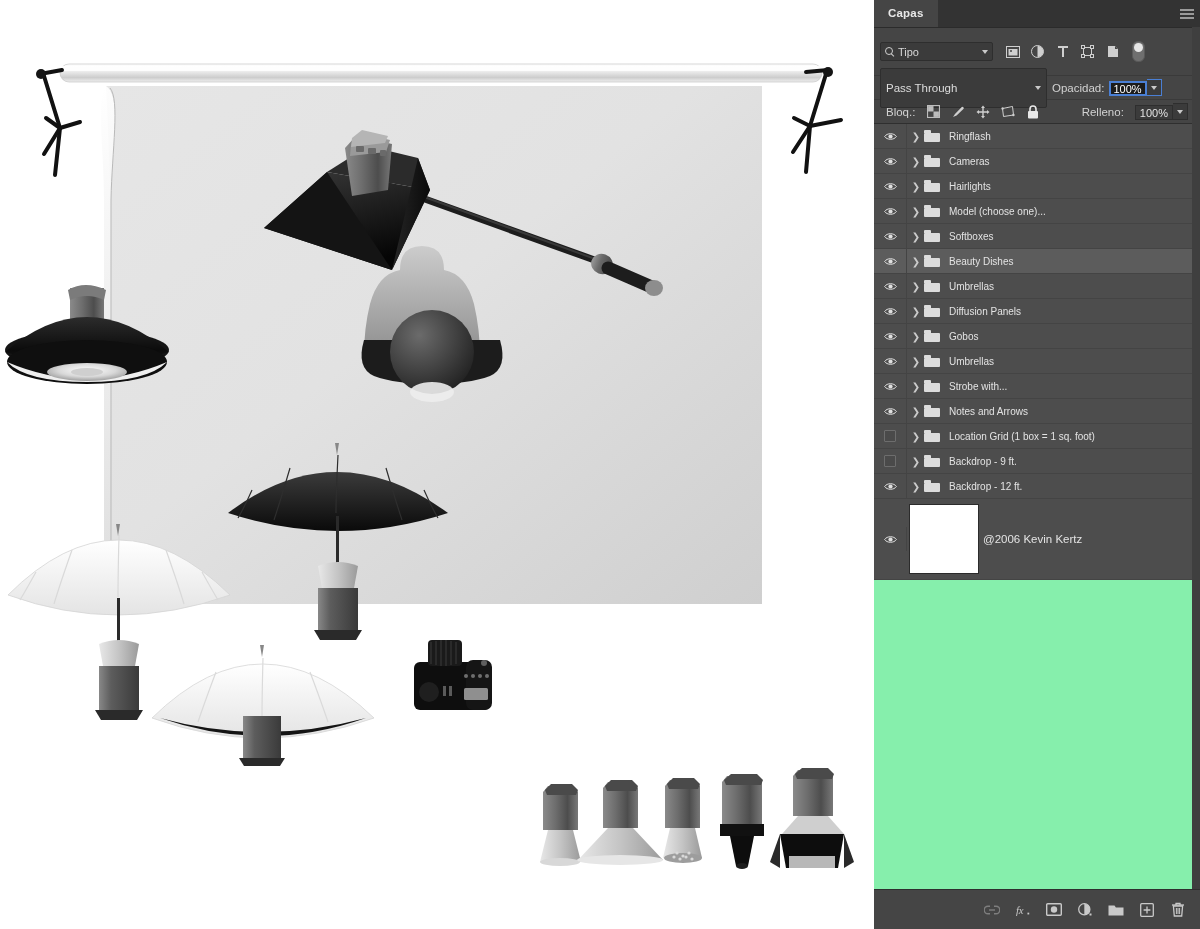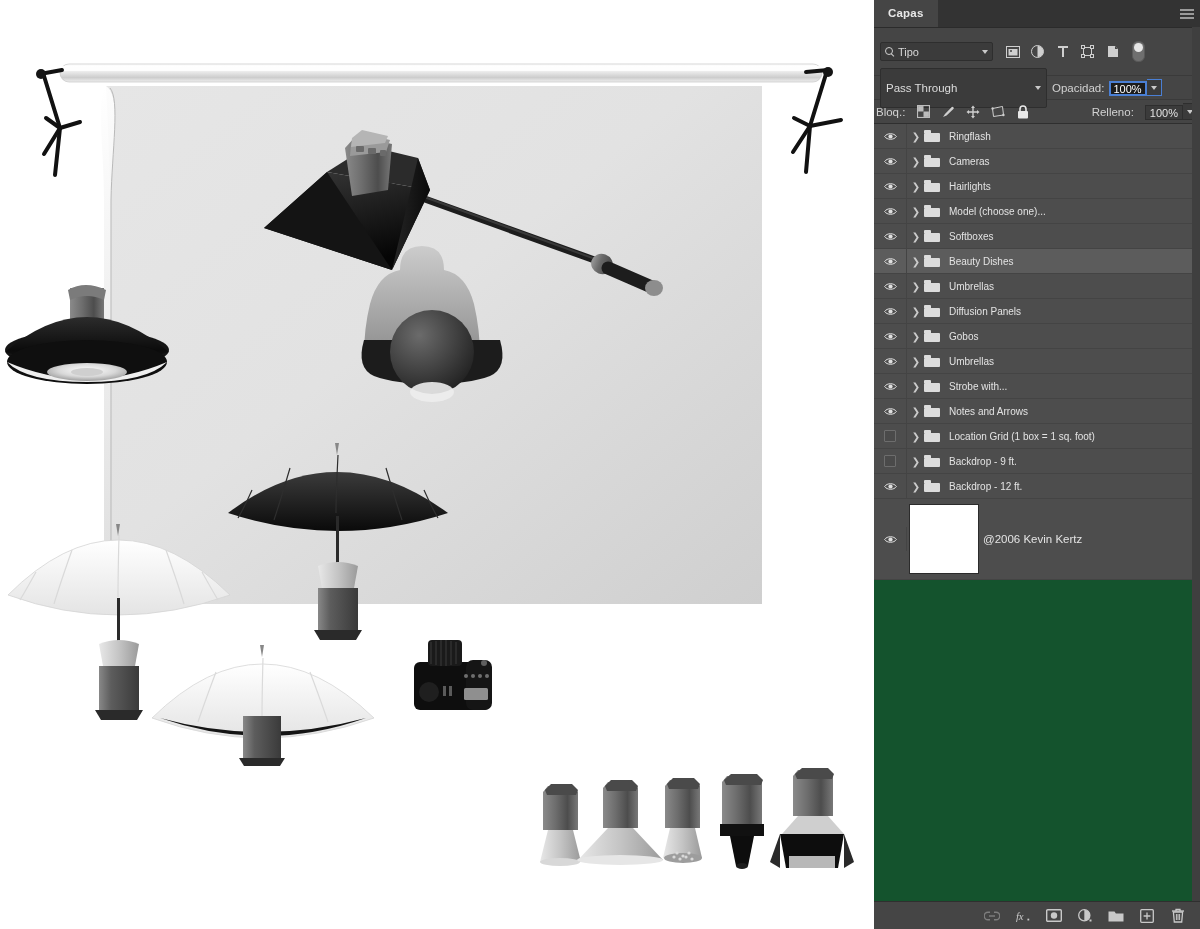--- a/index.html
+++ b/index.html
@@ -14,21 +14,21 @@
   
   #canvas{
     position:absolute;left:0;top:0;width:874px;height:929px;
     background:#ffffff;overflow:hidden;
   }
   #canvas svg{display:block;}
 
   
   #panel{
     position:absolute;left:874px;top:0;width:326px;height:929px;
-    background:#14532d;
+    background:#86efac;
     color:#d4d4d4;
     font-size:11.5px;
     user-select:none;
   }
   .tabbar{
     position:relative;height:27px;background:#333333;
     border-bottom:1px solid #2b2b2b;
   }
   .tab{
     display:inline-block;height:27px;line-height:27px;
@@ -96,21 +96,21 @@
     border:1px solid #2e2e2e;color:#e2e2e2;font-size:11px;line-height:15px;
     box-sizing:border-box;
   }
   .stepper-plain{
     width:15px;height:17px;background:#3b3b3b;border:1px solid #2e2e2e;border-left:none;
     display:flex;align-items:center;justify-content:center;box-sizing:border-box;
   }
 
   .lockrow{
     display:flex;align-items:center;height:23px;background:#454545;
-    padding:0 2px;gap:11px;border-bottom:1px solid #2f2f2f;
+    padding:0 12px;gap:11px;border-bottom:1px solid #2f2f2f;
   }
   .lockrow .spacer{flex:1;}
   .lock-ic{width:14px;height:14px;display:flex;align-items:center;justify-content:center;color:#cccccc;}
 
   
   .layerlist{background:#4d4d4d;}
   .layer{
     position:relative;display:flex;align-items:center;height:24px;
     border-bottom:1px solid #444444;background:#4d4d4d;
   }
@@ -132,21 +132,21 @@
     display:flex;align-items:center;height:80px;background:#4d4d4d;
     border-bottom:1px solid #444;
   }
   .thumb{
     width:70px;height:70px;background:#ffffff;border:1px solid #2b2b2b;
     margin-left:2px;box-sizing:border-box;
   }
   .thumb-name{margin-left:4px;font-size:11.5px;color:#e3e3e3;}
 
   .bottombar{
-    position:absolute;left:0;bottom:0;width:326px;height:28px;
+    position:absolute;left:0;bottom:0;width:326px;height:40px;
     background:#454545;border-top:1px solid #2f2f2f;
     display:flex;align-items:center;justify-content:flex-end;
     gap:15px;padding-right:14px;box-sizing:border-box;
   }
   .bb{width:16px;height:16px;display:flex;align-items:center;justify-content:center;color:#c9c9c9;}
   .bb.dim{color:#7e7e7e;}
 
   .scroll-strip{
     position:absolute;right:0;top:27px;width:8px;height:874px;background:#3f3f3f;
   }

